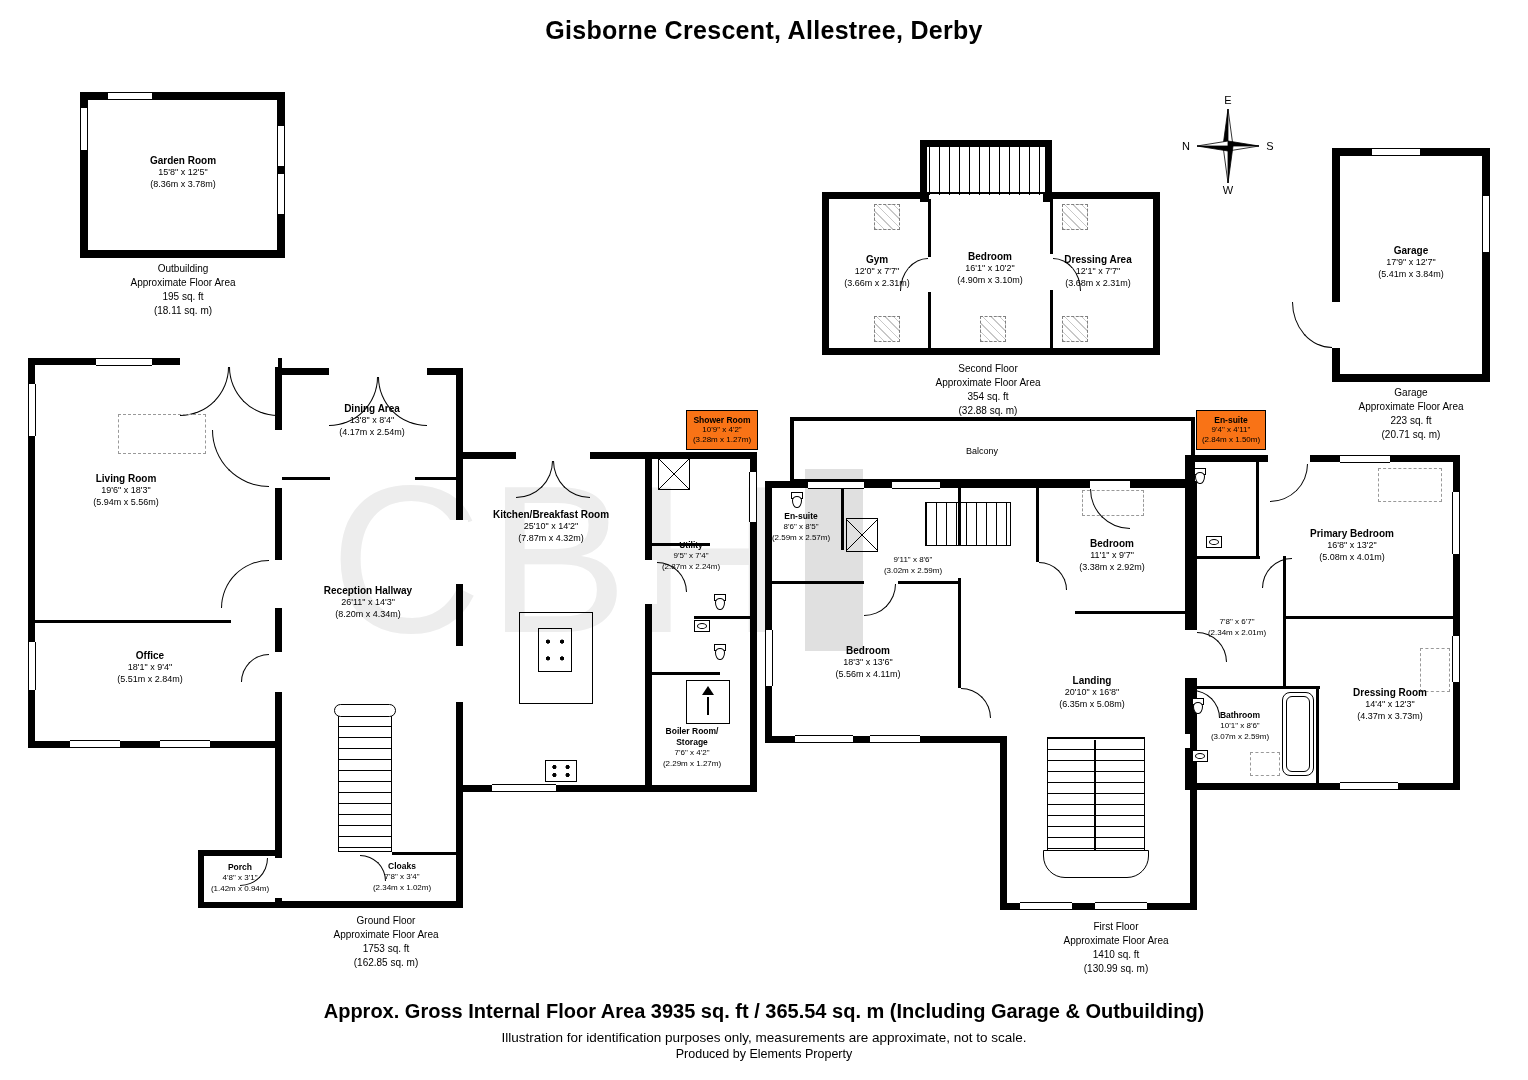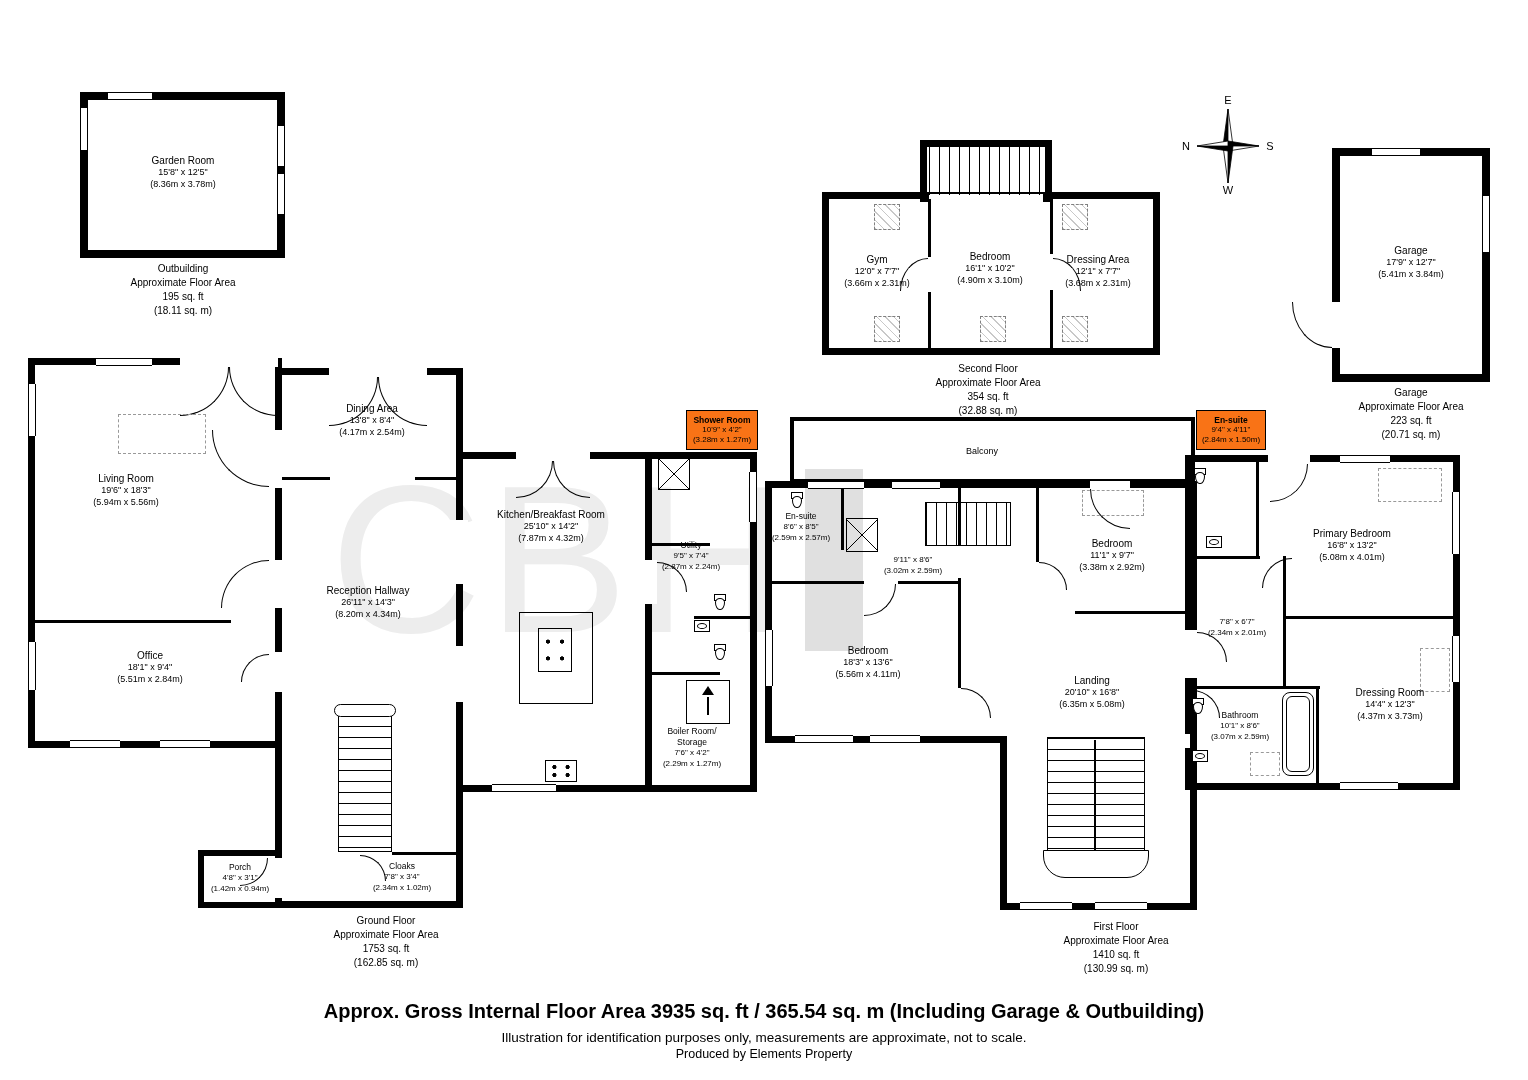--- a/index.html
+++ b/index.html
@@ -17,21 +17,21 @@
   .arc-tr{border-top:1.3px solid #000;border-right:1.3px solid #000;border-radius:0 100% 0 0}
   .arc-bl{border-bottom:1.3px solid #000;border-left:1.3px solid #000;border-radius:0 0 0 100%}
   .arc-br{border-bottom:1.3px solid #000;border-right:1.3px solid #000;border-radius:0 0 100% 0}
   .stairsV{position:absolute;border:1.3px solid #000;background:repeating-linear-gradient(to bottom,#000 0 1.3px,transparent 1.3px 11px)}
   .stairsH{position:absolute;border:1.3px solid #000;background:repeating-linear-gradient(to right,#000 0 1.3px,transparent 1.3px 10px)}
   .hatch{position:absolute;border:1px dashed #808080;background:repeating-linear-gradient(45deg,#c8c8c8 0 1px,transparent 1px 6px)}
   .dashedbox{position:absolute;border:1.2px dashed #999}
   .boxthin{position:absolute;border:1.4px solid #000}
   .cap{position:absolute;border:1.4px solid #000;background:#fff}
   .rlabel{position:absolute;transform:translate(-50%,-50%);text-align:center;font-size:9px;line-height:1.32;white-space:nowrap;z-index:3}
-  .rlabel .rname{font-weight:normal;font-size:10px}
+  .rlabel .rname{font-weight:bold;font-size:10px}
   .rlabel.small{font-size:8px}
   .rlabel.small .rname{font-size:8.5px}
   .caption{position:absolute;transform:translateX(-50%);text-align:center;font-weight:normal;font-size:10px;line-height:1.4;white-space:nowrap;z-index:3}
   .lblbox{position:absolute;border:1.3px solid #000;background:#f97316;display:flex;flex-direction:column;align-items:center;justify-content:center;text-align:center;font-size:8px;line-height:1.25;z-index:3}
   .lblbox .rname{font-weight:bold;font-size:8.5px}
   .toilet{position:absolute;width:12px;height:16px}
   .toilet::before{content:"";position:absolute;left:0;right:0;top:0;height:5px;border:1px solid #000;background:#fff}
   .toilet::after{content:"";position:absolute;left:1px;right:1px;top:4px;bottom:0;border:1px solid #000;border-radius:50% 50% 46% 46%/38% 38% 62% 62%;background:#fff}
   .sink{position:absolute;width:16px;height:12px;border:1px solid #000;background:#fff}
   .sink::after{content:"";position:absolute;inset:2px;border:1px solid #000;border-radius:50%}
@@ -46,20 +46,21 @@
   .wm-text{font-weight:normal;font-size:210px;color:#ededed;letter-spacing:6px;line-height:1}
   .wm-block{width:58px;height:182px;background:#e0e0e0;margin:0 14px;flex:0 0 auto}
   .fline{position:absolute;left:0;width:100%;text-align:center}
   svg text{font-family:"Liberation Sans",sans-serif}
 </style>
 </head>
 <body>
 
 <div class="sheet">
 
+  <div class="title">Gisborne Crescent, Allestree, Derby</div>
 
   <div class="watermark">
     <span class="wm-text">CBH</span>
     <span class="wm-block"></span>
   </div>
 
   <div class="wb bw8" style="left:80px;top:92px;width:205px;height:166px"></div>
   <div class="winV" style="left:80px;top:108px;height:42px"></div>
   <div class="winV" style="left:277px;top:126px;height:40px"></div>
   <div class="winV" style="left:277px;top:174px;height:40px"></div>

